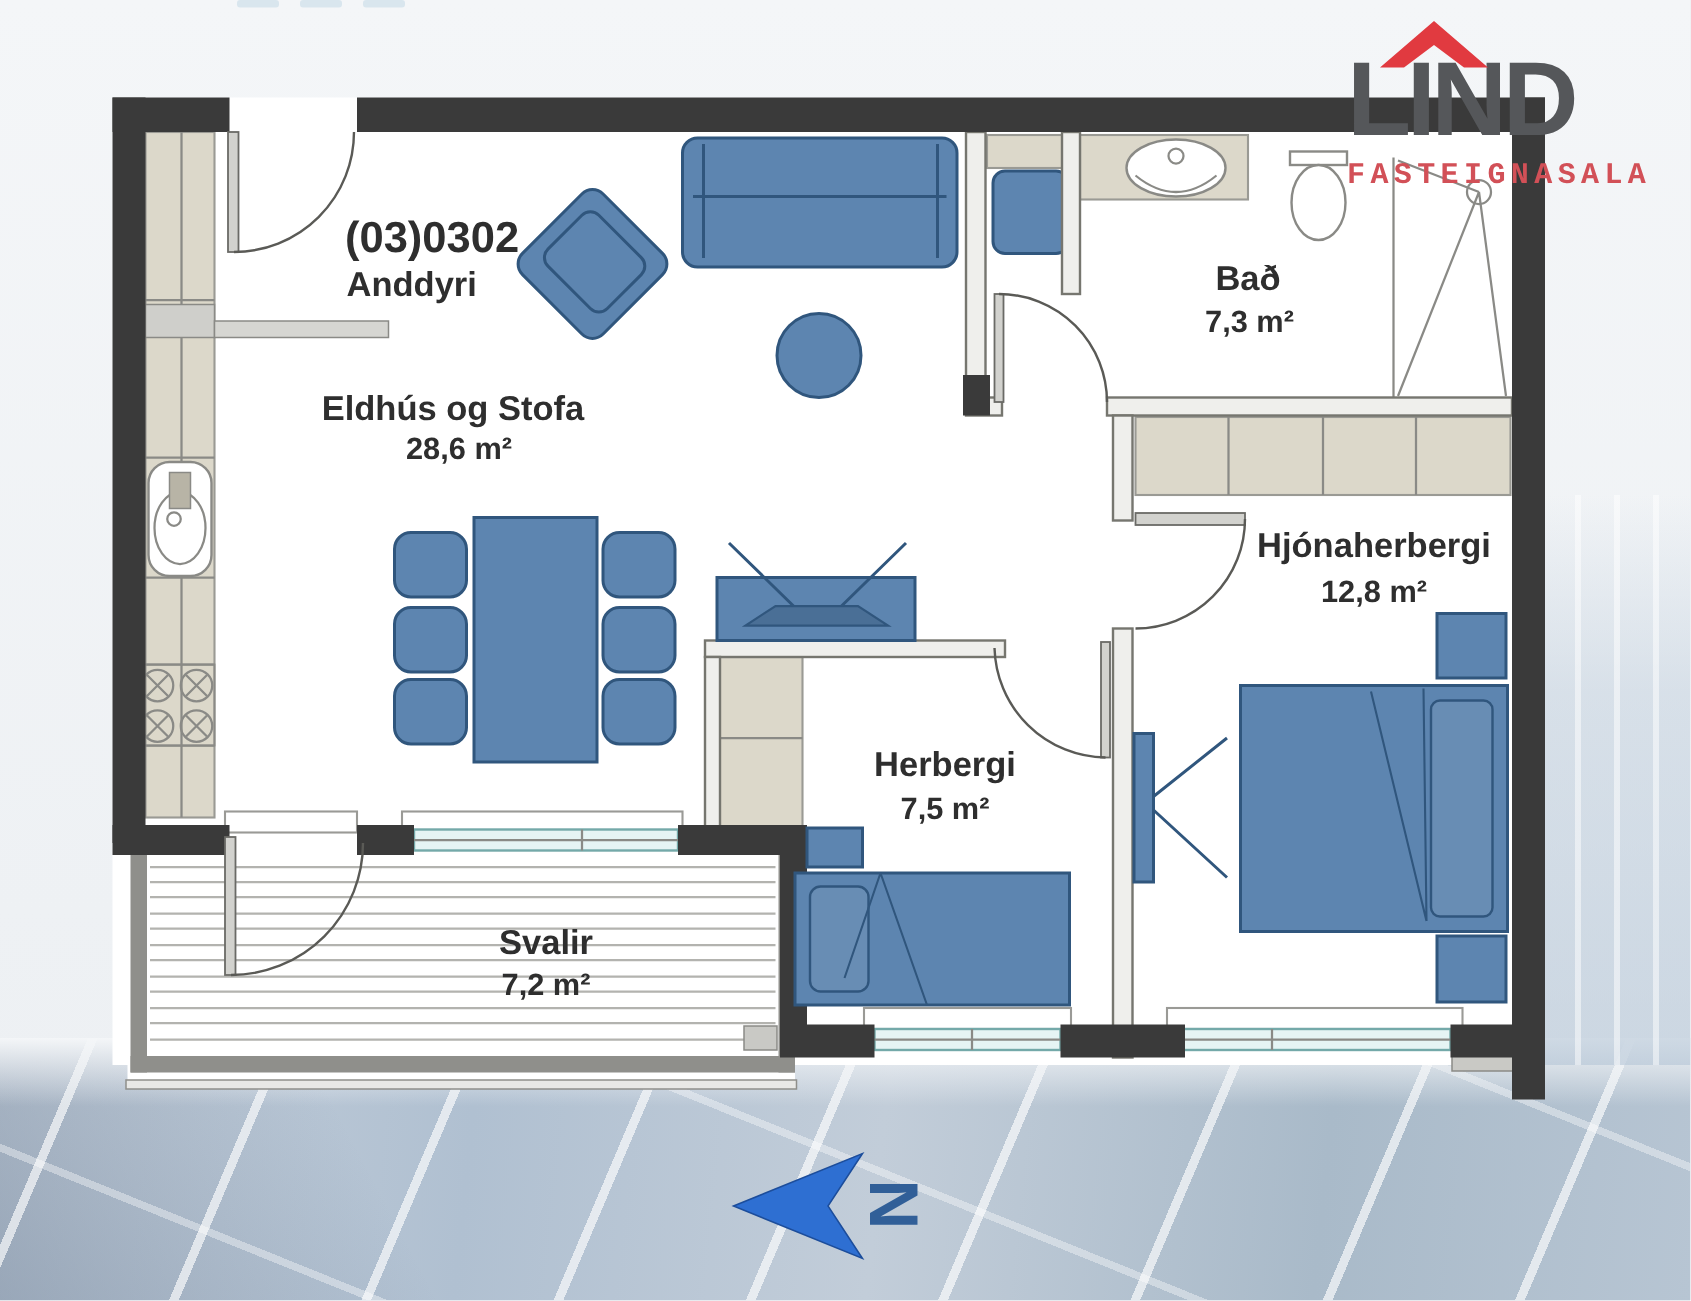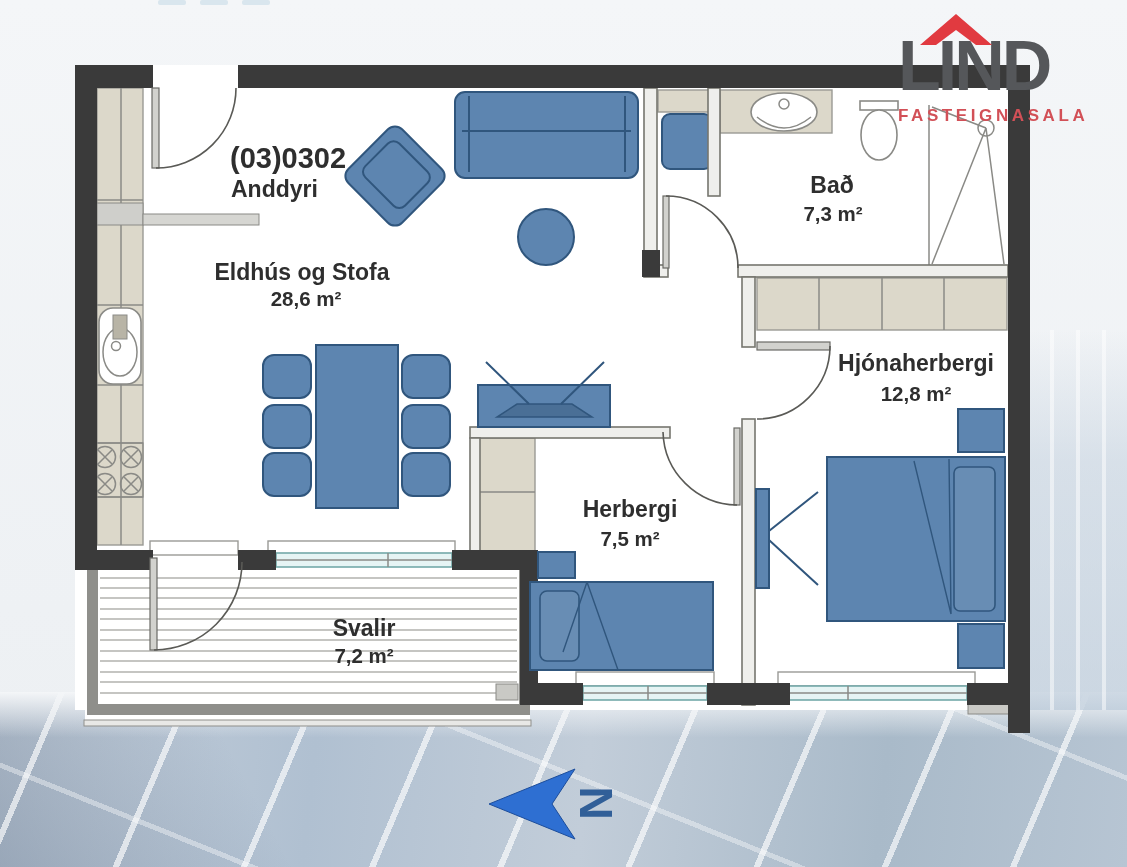--- a/index.html
+++ b/index.html
@@ -38,21 +38,21 @@
   .leaf{fill:#d2d2ce;stroke:#6a6a66;stroke-width:1.2;}
   .arc{stroke:#5a5a56;stroke-width:1.6;fill:none;}
   .sill{fill:#ffffff;stroke:#9a9a96;stroke-width:1.4;}
   .glass{fill:#e6f4f4;stroke:#74a9a9;stroke-width:1.6;}
   .lbl{font-family:"Liberation Sans",sans-serif;font-weight:700;fill:#2e2e2e;}
   
   .logo{position:absolute;left:898px;top:6px;width:210px;}
   .logo-roof{position:absolute;left:18px;top:0;}
   .logo-word{margin:25px 0 0 0;font-size:70px;line-height:1;font-weight:700;
     letter-spacing:-3px;color:#55575a;}
-  .logo-sub{margin-top:5px;font-size:17px;font-weight:700;letter-spacing:3.6px;color:#d25057;}
+  .logo-sub{margin-top:5px;font-size:20px;font-weight:700;letter-spacing:3.6px;color:#d25057;font-family:Liberation Mono, monospace;}
 </style>
 </head>
 <body>
 
 <div class="stage">
 
   <div class="bg-photo"></div>
   <div class="bg-right"></div>
   <div class="top-marks">
       <span></span>

